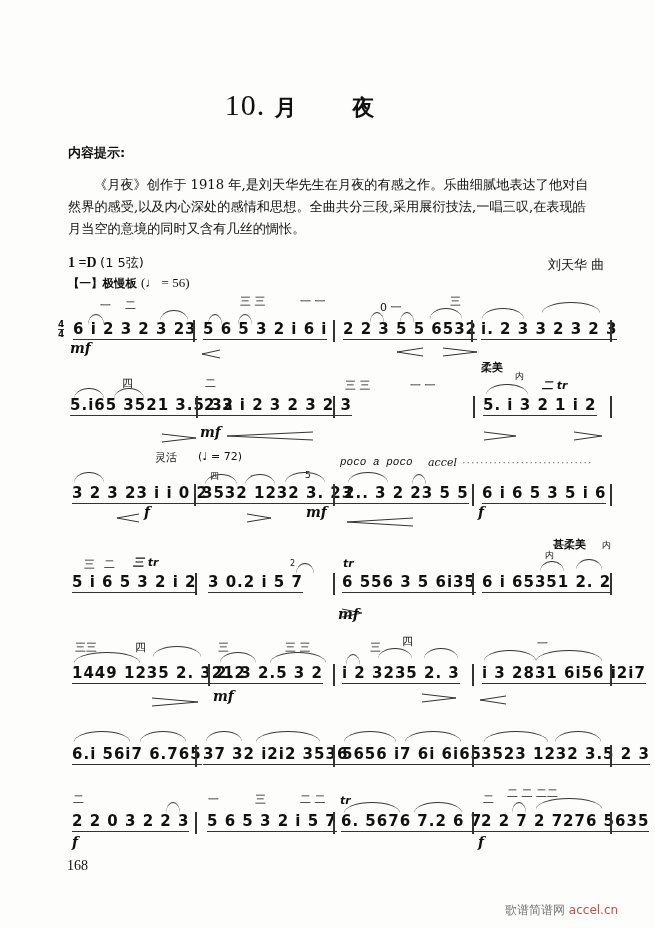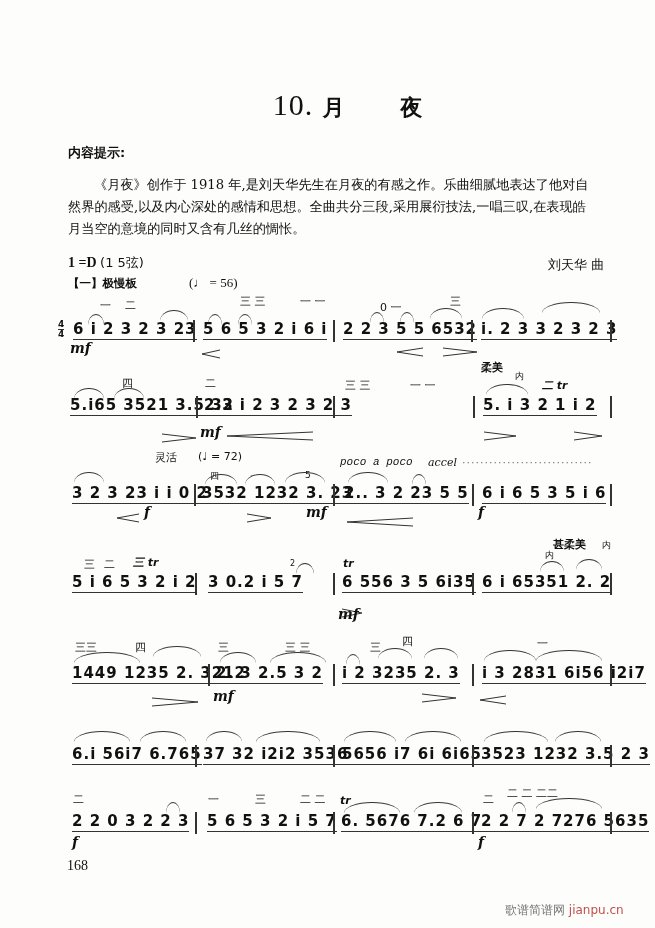--- a/index.html
+++ b/index.html
@@ -1,30 +1,30 @@
 <!DOCTYPE html>
 <html><head>
 <meta charset="utf-8">
 <style>
   html, body { margin: 0; padding: 0; }
   body {
     width: 655px; height: 928px; background: #fdfdfc; position: relative; overflow: hidden;
     font-family: "DejaVu Serif", serif; color: #111;
   }
   .abs { position: absolute; }
-  .title { left: 0; width: 600px; top: 88px; text-align: center; font-size: 26px; letter-spacing: 1px; margin-left: 48px; }
+  .title { left: 0; width: 600px; top: 88px; text-align: center; font-size: 26px; letter-spacing: 1px; }
   .title .num { font-family: "Liberation Serif", serif; font-size: 30px; }
   .title .ch { font-family: "DejaVu Sans", sans-serif; font-weight: bold; font-size: 22px; }
   .hint-label { left: 68px; top: 144px; font-family: "DejaVu Sans", sans-serif; font-weight: bold; font-size: 13px; }
   .para { left: 68px; top: 174px; width: 530px; font-size: 13.2px; line-height: 22px; text-indent: 26px; font-family: "DejaVu Serif", serif; }
   .key { left: 68px; top: 254px; font-size: 14px; font-weight: bold; font-family: "Liberation Serif", serif; }
   .key .b { font-family: "DejaVu Sans", sans-serif; font-weight: normal; font-size: 13px; }
   .composer { left: 548px; top: 256px; font-size: 13px; }
   .section { left: 68px; top: 275px; font-family: "DejaVu Sans", sans-serif; font-size: 11.5px; font-weight: bold; }
-  .section .tempo { font-weight: normal; font-family: "Liberation Serif", serif; font-size: 13px; margin-left: 48px; }
+  .section .tempo { font-weight: normal; font-family: "Liberation Serif", serif; font-size: 13px; }
 
   .line { position: absolute; left: 0; width: 655px; height: 70px; }
   .barline { position: absolute; width: 1.5px; background: #333; height: 22px; top: 28px; }
   .notes {
     position: absolute; top: 28px; white-space: nowrap;
     font-family: "DejaVu Sans", sans-serif; font-weight: bold; font-size: 15px; letter-spacing: 1px;
     border-bottom: 1.5px solid #333; padding-bottom: 1px; line-height: 18px;
   }
   .ann { position: absolute; white-space: nowrap; font-size: 11px; font-family: "DejaVu Sans", sans-serif; }
   .dyn { position: absolute; font-family: "DejaVu Serif", serif; font-style: italic; font-weight: bold; font-size: 14px; }
@@ -311,14 +311,14 @@
   <div class="ann" style="left:507px;top:2px">二 二 二二</div>
   <div class="slur" style="left:512px;top:18px;width:14px"></div>
   <div class="slur" style="left:536px;top:14px;width:66px"></div>
   <div class="dyn" style="left:478px;top:50px">f</div>
   <div class="barline" style="left:610px"></div>
 </div>
 
 <div class="abs pagenum">168</div>
 <div class="abs watermark">
   <span>歌谱简谱网</span>
-  <span class="en">jianpu.cn</span>
+  <span class="en">accel.cn</span>
 </div>
 
 </body></html>

